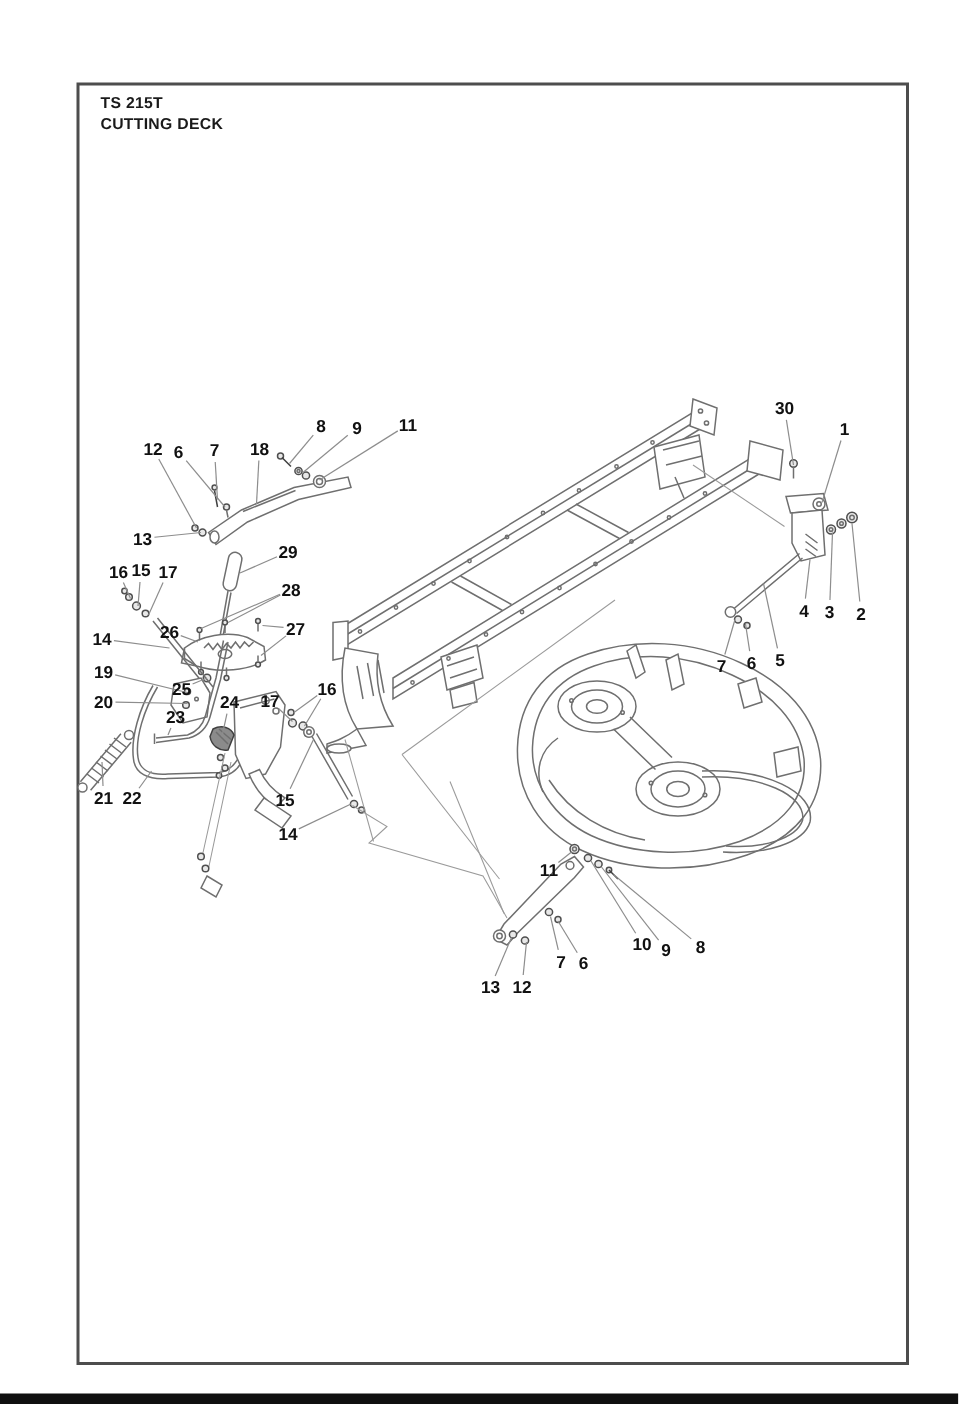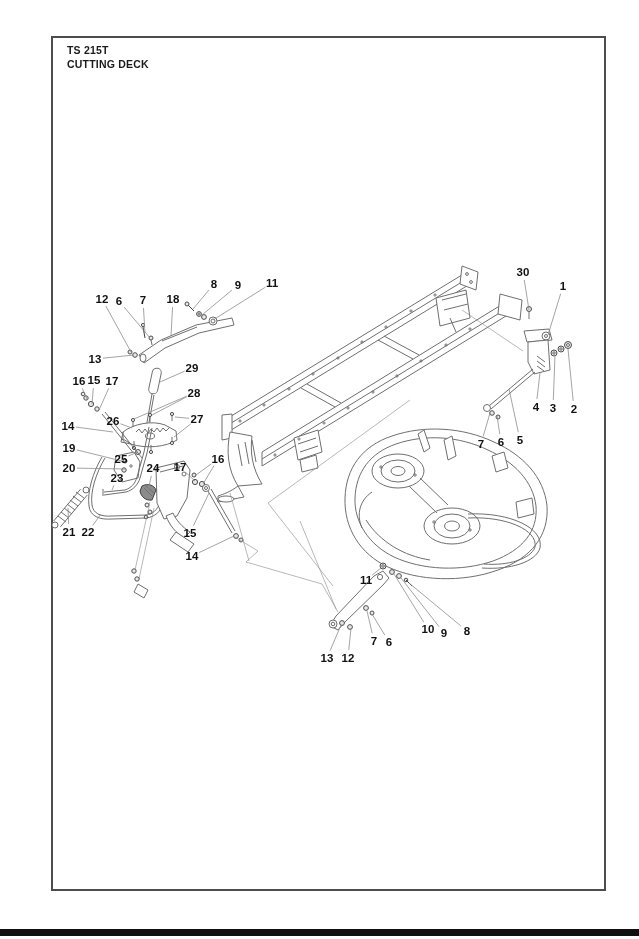--- a/index.html
+++ b/index.html
@@ -1,18 +1,18 @@
 <!DOCTYPE html>
 <html><head>
 <meta charset="utf-8">
 <style>
   html,body{margin:0;padding:0;background:#ffffff;}
   .stage{position:relative;width:639px;height:939px;background:#ffffff;overflow:hidden;
          font-family:"Liberation Sans",sans-serif;}
-  .sheet{position:absolute;left:51px;top:36px;width:555px;height:855px;
+  .sheet{position:absolute;left:51px;top:55px;width:555px;height:855px;
          border:2px solid #4d4d4d;background:#ffffff;box-sizing:border-box;}
   .title-block{position:absolute;left:14px;top:6px;color:#1a1a1a;
                font-size:10.5px;font-weight:bold;line-height:1.3;letter-spacing:.2px;}
   .bottom-bar{position:absolute;left:0;top:929px;width:639px;height:7px;background:#101010;}
   svg{position:absolute;left:0;top:0;}
   .ln{stroke:#6f6f6f;stroke-width:1;fill:none;}
   .lnw{stroke:#6f6f6f;stroke-width:1;fill:#ffffff;}
   .thin{stroke:#9a9a9a;stroke-width:.7;fill:none;}
   .hw{stroke:#4f4f4f;stroke-width:1;fill:#e8e8e8;}
   .hwd{stroke:#3f3f3f;stroke-width:1;fill:#8b8b8b;}

